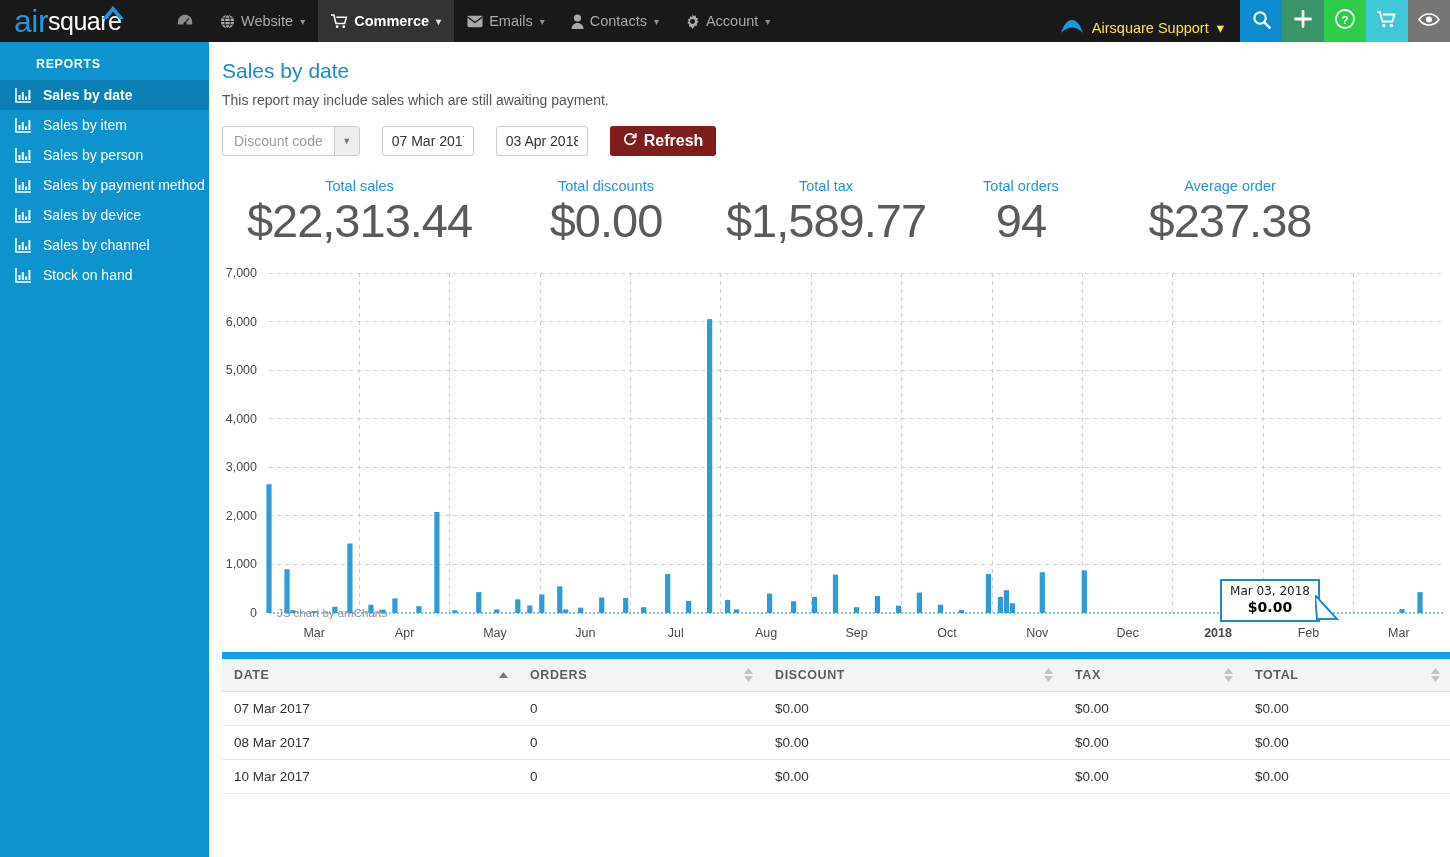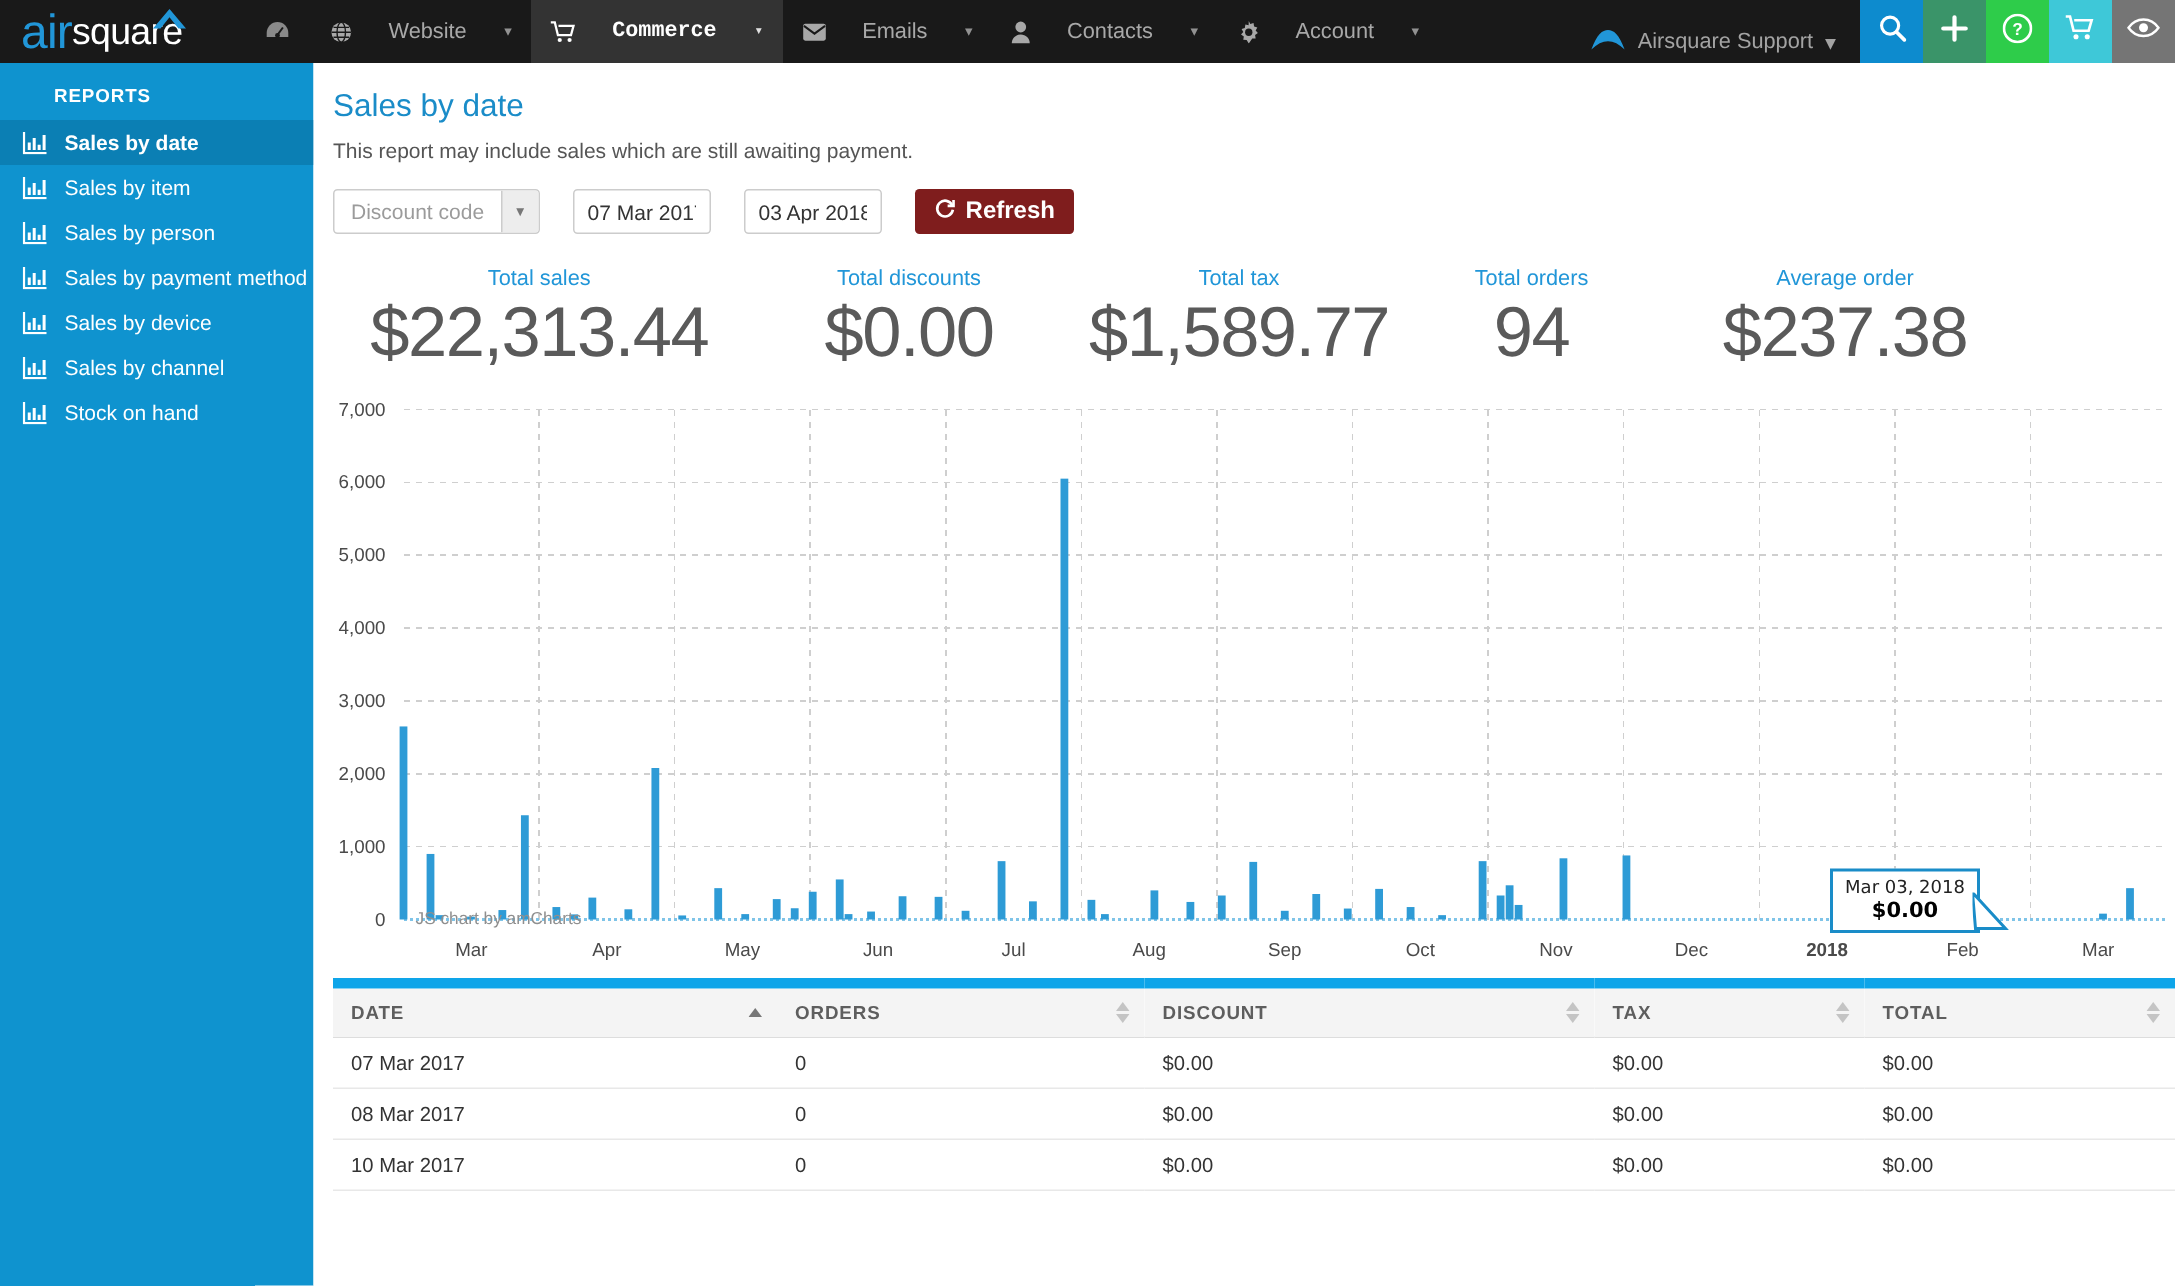--- a/index.html
+++ b/index.html
@@ -27,49 +27,48 @@
   }
   .logo-air { color: #2196d8; font-size: 32px; font-weight: 400; letter-spacing: -0.5px; }
   .logo-square { color: #ffffff; font-size: 25px; font-weight: 400; letter-spacing: -0.5px; }
   .logo-caret {
     position: absolute; left: 100px; top: 4px;
     width: 0; height: 0;
   }
   .logo-caret svg { display: block; }
 
   .nav-item {
-    display: flex; align-items: center; gap: 24px;
+    display: flex; align-items: center; gap: 6px;
     padding: 16px 13px;
     color: #a8a8a8;
     font-size: 14.5px;
     height: 42px;
     cursor: pointer;
     white-space: nowrap;
   }
   .nav-item.active {
     background: #333333;
     color: #ffffff;
     font-weight: bold;
-    font-family: Liberation Mono, monospace;
   }
   .nav-item .caret-dn {
     font-size: 10px;
     opacity: .85;
     margin-left: 1px;
   }
   .nav-icon { display: inline-flex; align-items: center; }
 
   #nav-right {
     margin-left: auto;
     display: flex; align-items: stretch;
   }
   #support-item {
     display: flex; align-items: center; gap: 8px;
     padding: 14px 16px 0 14px;
-    color: #a3a3a3; font-size: 14.5px;
+    color: #fde047; font-size: 14.5px;
     cursor: pointer; white-space: nowrap;
   }
   .sq-btn {
     width: 42px; height: 42px;
     display: flex; align-items: center; justify-content: center;
     cursor: pointer;
   }
   #btn-search { background: #0d8bce; }
   #btn-add    { background: #3a9469; }
   #btn-help   { background: #2ecc4a; }

